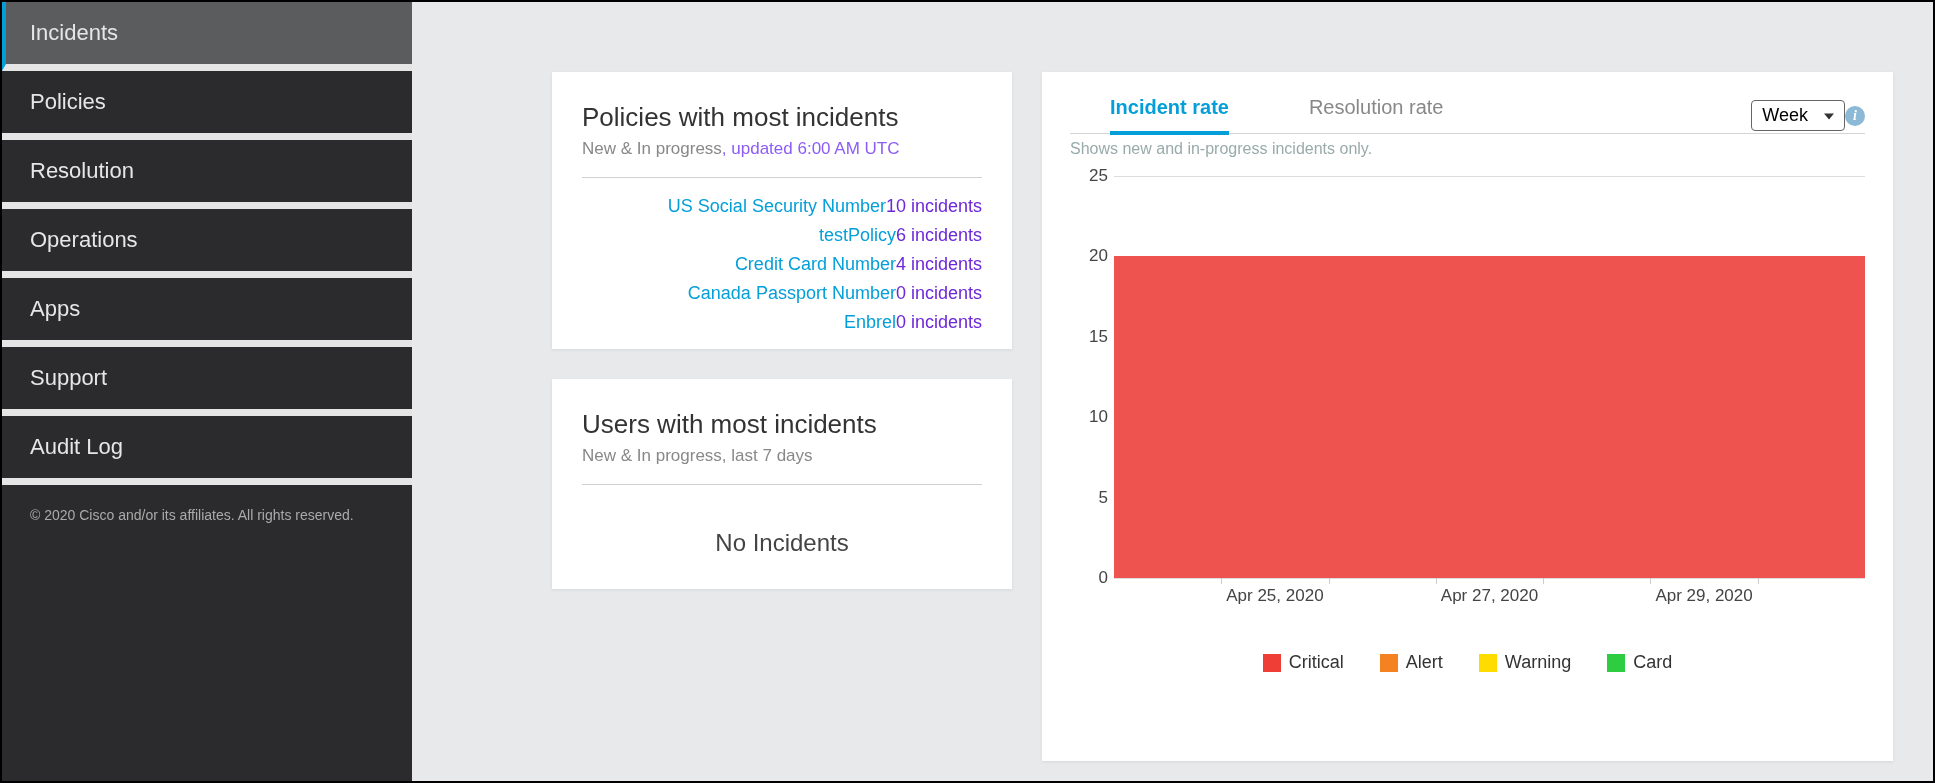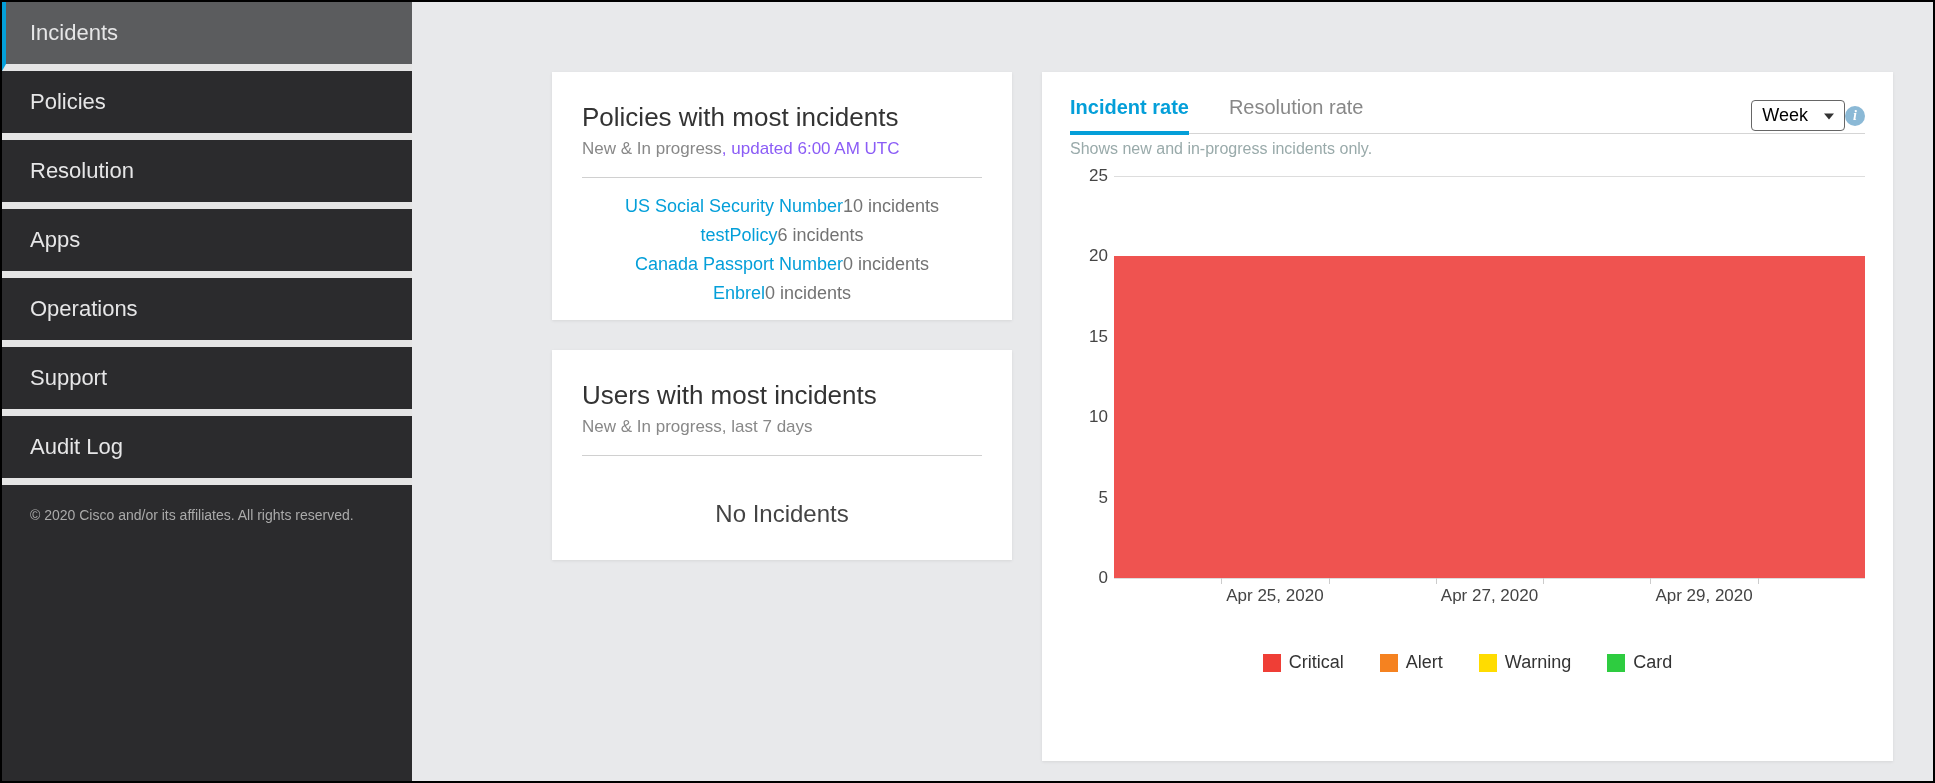--- a/index.html
+++ b/index.html
@@ -55,31 +55,31 @@
     background: #fff;
     padding: 30px 30px 12px 30px;
     box-shadow: 0 1px 3px rgba(0,0,0,0.08);
   }
 
   .card-title { font-size: 26px; font-weight: 400; color: #333; }
   .card-sub { font-size: 17px; color: #888; margin-top: 6px; }
   .card-sub .accent { color: #8b5cf6; }
   .card hr { border: none; border-top: 1px solid #d0d0d0; margin: 18px 0 14px 0; }
 
-  .policy-row { display: flex; justify-content: center; padding: 4px 0; font-size: 18px; }
+  .policy-row { display: flex; justify-content: flex-end; padding: 4px 0; font-size: 18px; }
   .policy-link { color: #049fd9; cursor: pointer; }
-  .policy-count { color: #737373; }
+  .policy-count { color: #6d28d9; }
 
   .no-inc { text-align: center; font-size: 24px; color: #444; padding: 30px 0 20px 0; }
 
   .chart-card { background: #fff; padding: 24px 28px 18px 28px; height: 100%; box-shadow: 0 1px 3px rgba(0,0,0,0.08); position: relative; }
 
   .chart-head { display: flex; align-items: center; justify-content: space-between; }
   .tabs { display: flex; gap: 40px; }
-  .tab { font-size: 20px; color: #888; padding-bottom: 12px; cursor: pointer; }
+  .tab { font-size: 20px; color: #888; padding-bottom: 12px; cursor: pointer; margin-left: 40px; }
   .tab.active { color: #049fd9; font-weight: 600; border-bottom: 4px solid #049fd9; }
 
   .period-wrap { display: flex; align-items: center; }
   .period-select {
     border: 1px solid #666; border-radius: 4px; padding: 4px 36px 4px 10px;
     font-size: 18px; background: #fff; position: relative; cursor: pointer;
   }
   .period-select::after {
     content: ""; position: absolute; right: 10px; top: 50%; transform: translateY(-40%);
     border-left: 5px solid transparent; border-right: 5px solid transparent; border-top: 6px solid #333;
@@ -107,22 +107,22 @@
 </style>
 </head>
 <body>
 
 <div class="outer">
   <nav class="sidebar">
     <div id="nav-list">
         <div class="nav-item active">Incidents</div>
         <div class="nav-item">Policies</div>
         <div class="nav-item">Resolution</div>
+        <div class="nav-item">Operations</div>
         <div class="nav-item">Apps</div>
-        <div class="nav-item">Operations</div>
         <div class="nav-item">Support</div>
         <div class="nav-item">Audit Log</div>
       </div>
     <div class="copyright">© 2020 Cisco and/or its affiliates. All rights reserved.</div>
   </nav>
 
   <div class="content">
     <div class="left-col">
       <div class="card">
         <div class="card-title">Policies with most incidents</div>
@@ -131,20 +131,24 @@
         </div>
         <hr>
         <div id="policy-rows">
             <div class="policy-row">
               <span class="policy-link">US Social Security Number</span>
               <span class="policy-count">10 incidents</span>
             </div>
             <div class="policy-row">
               <span class="policy-link">testPolicy</span>
               <span class="policy-count">6 incidents</span>
+            </div>
+            <div class="policy-row">
+              <span class="policy-link">Credit Card Number</span>
+              <span class="policy-count">4 incidents</span>
             </div>
             <div class="policy-row">
               <span class="policy-link">Canada Passport Number</span>
               <span class="policy-count">0 incidents</span>
             </div>
             <div class="policy-row">
               <span class="policy-link">Enbrel</span>
               <span class="policy-count">0 incidents</span>
             </div>
           </div>

